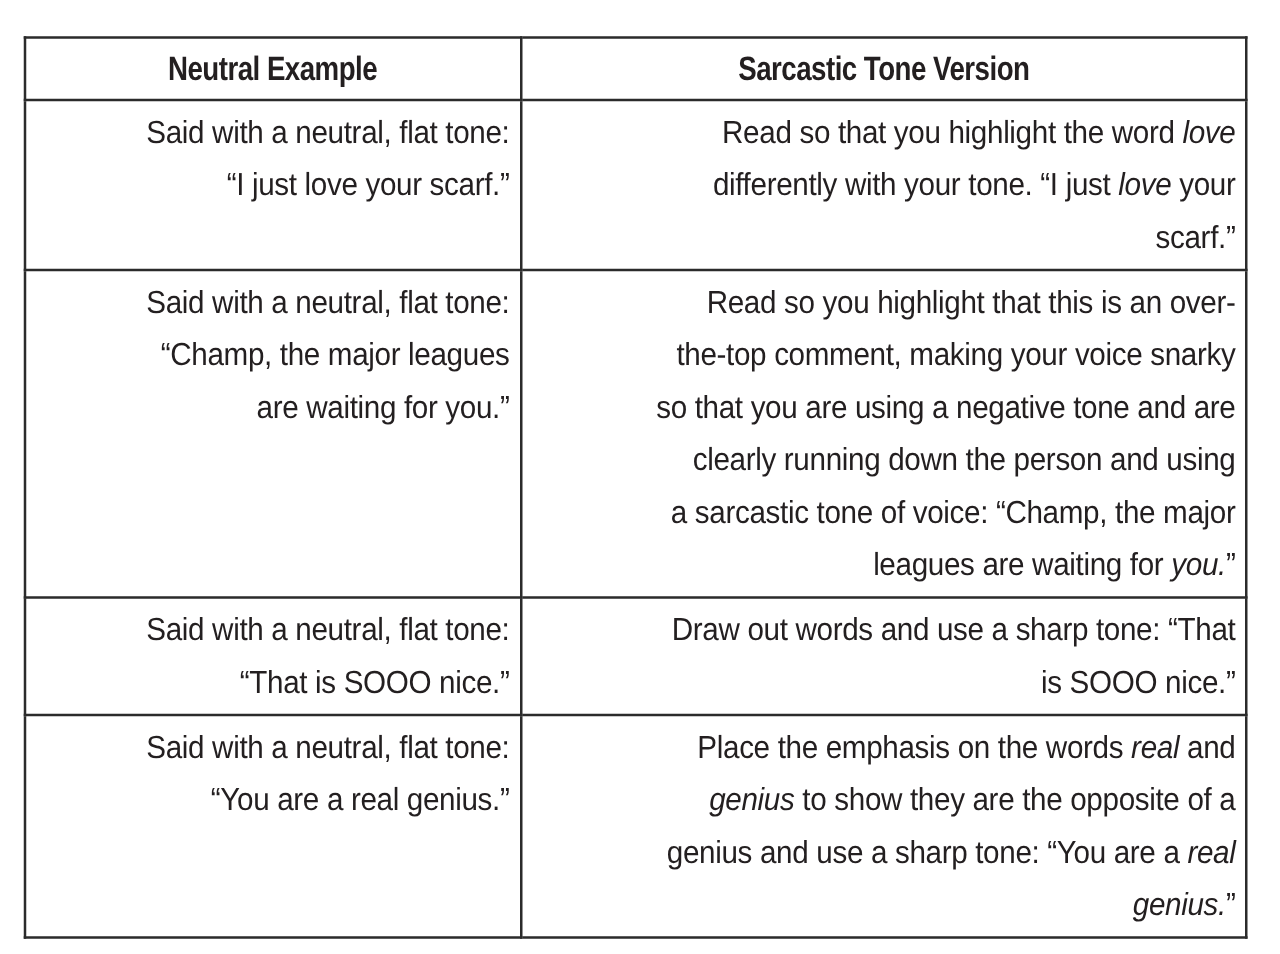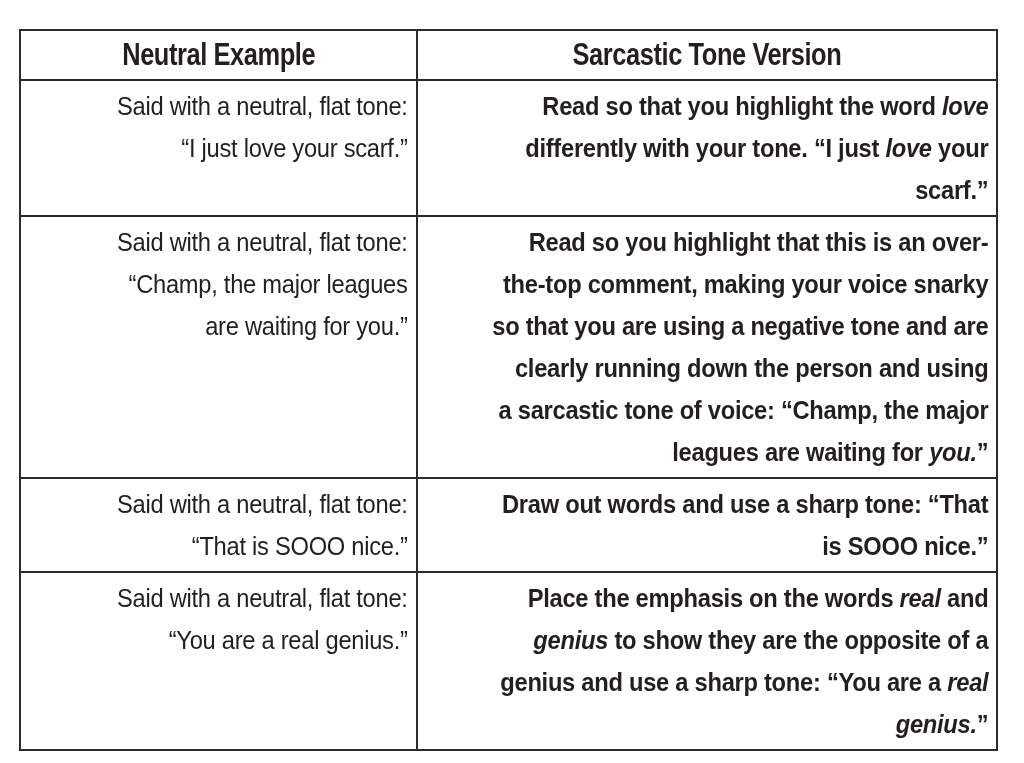--- a/index.html
+++ b/index.html
@@ -23,21 +23,21 @@
       color: #231f20;
       font-family: "Liberation Sans Narrow", "Liberation Sans", sans-serif;
     }
     .tone-table th, .tone-table td {
       border: 2px solid #2b2b2b;
       vertical-align: top;
       text-align: right;
     }
     .tone-table th {
       height: 46px;
-      font-size: 31px;
+      font-size: 27px;
       font-weight: bold;
       text-align: center;
       vertical-align: middle;
       letter-spacing: -0.5px;
       transform-origin: center;
     }
     .th-inner {
       display: inline-block;
       transform: scaleX(0.82);
     }
@@ -53,21 +53,20 @@
     }
     .cell-text {
       display: block;
       white-space: pre-line;
       transform: scaleX(0.93);
       transform-origin: left top;
       width: 108%;
     }
     td.right-cell {
       padding-left: 28px;
-      font-weight: bold;
     }
     .row-1 td { height: 125px; }
     .row-2 td { height: 251px; }
     .row-3 td { height: 83px; }
     .row-4 td { height: 168px; }
     em { font-style: italic; }
   </style>
 </head>
 <body>
 

